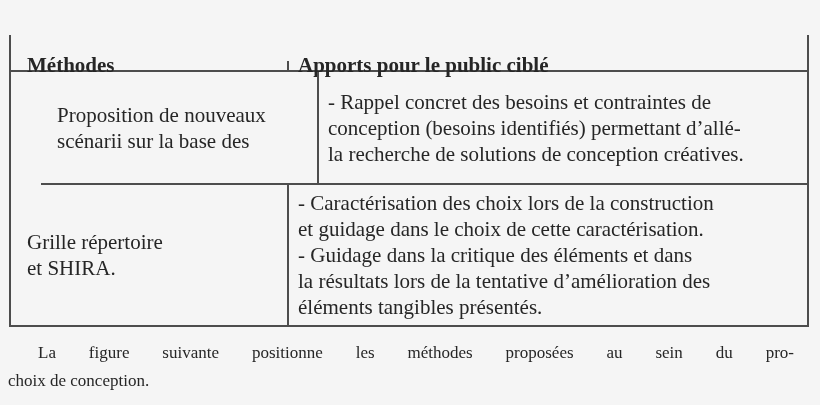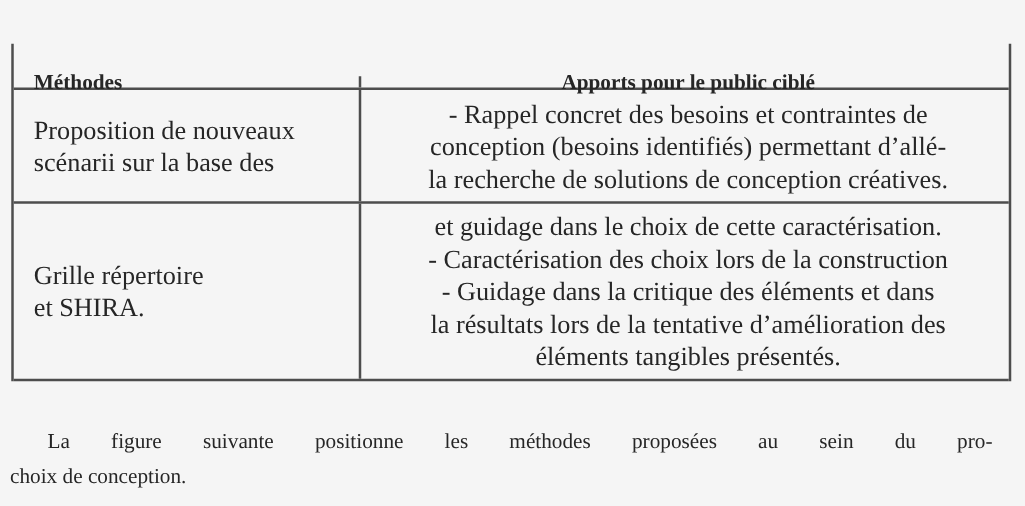--- a/index.html
+++ b/index.html
@@ -23,43 +23,42 @@
     box-sizing: border-box;
     border-left: 2px solid #4d4d4d;
     border-right: 2px solid #4d4d4d;
   }
   .row {
     display: flex;
     box-sizing: border-box;
     border-bottom: 2px solid #4d4d4d;
   }
   .header-row { height: 37px; }
-  .row1 { height: 91px; }
+  .row1 { height: 113px; margin-left: 30px; }
   .row2 { height: 142px; }
   .cell {
     box-sizing: border-box;
     display: flex;
     flex-direction: column;
     justify-content: center;
   }
   .col1 {
     width: 278px;
     border-right: 2px solid #4d4d4d;
     padding-left: 16px;
     padding-right: 6px;
   }
   .col2 {
     flex: 1;
     padding-left: 9px;
     padding-right: 4px;
-    align-items: center;
   }
   .header-cell {
     font-weight: bold;
-    font-size: 17px;
+    font-size: 21px;
     margin-top: 26px;
   }
   .line {
     font-size: 21px;
     line-height: 26px;
     white-space: nowrap;
   }
   .paragraph {
     position: absolute;
     left: 8px;
@@ -100,22 +99,22 @@
       <div class="line">la recherche de solutions de conception créatives.</div>
     </div>
   </div>
 
   <div class="row row2">
     <div class="cell col1">
       <div class="line">Grille répertoire</div>
       <div class="line">et SHIRA.</div>
     </div>
     <div class="cell col2">
+      <div class="line">- Caractérisation des choix lors de la construction</div>
       <div class="line">et guidage dans le choix de cette caractérisation.</div>
-      <div class="line">- Caractérisation des choix lors de la construction</div>
       <div class="line">- Guidage dans la critique des éléments et dans</div>
       <div class="line">la résultats lors de la tentative d’amélioration des</div>
       <div class="line">éléments tangibles présentés.</div>
     </div>
   </div>
 
 </div>
 
 <div class="paragraph">
   <div class="para-line-first">La figure suivante positionne les méthodes proposées au sein du pro-</div>

